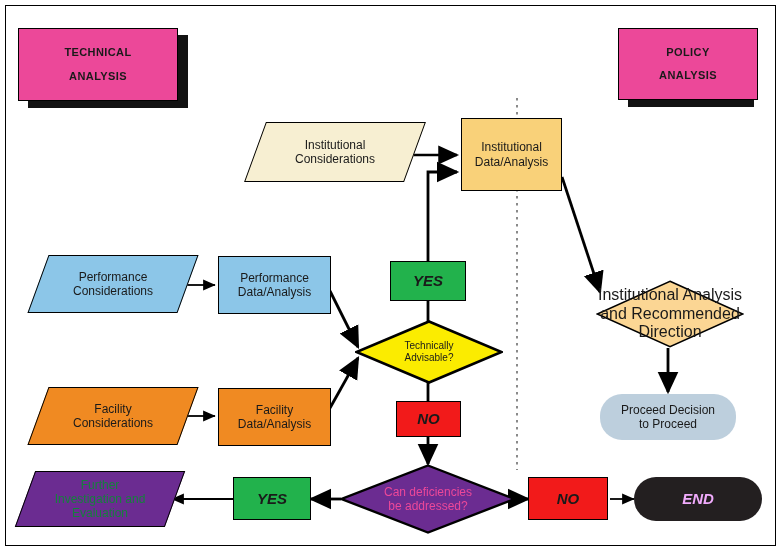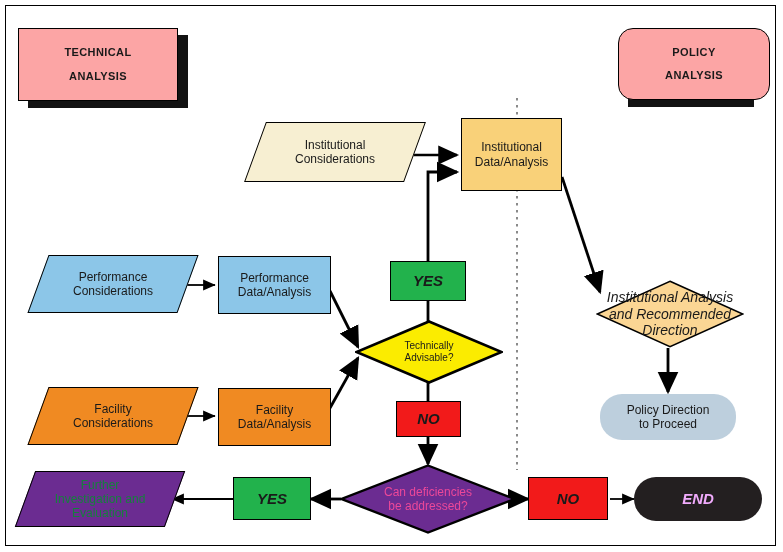--- a/index.html
+++ b/index.html
@@ -42,21 +42,21 @@
     line-height: 1.18;
   }
   .node .lbl {
     position: relative;
     z-index: 3;
     white-space: pre-line;
   }
 
   
   .titlecard {
-    background: #fca5a5;
+    background: #ec4899;
     border: 1.5px solid #000000;
     font-weight: bold;
     font-size: 11px;
     letter-spacing: 0.4px;
     z-index: 5;
   }
   .titlecard .lbl { line-height: 2.1; }
   .cardshadow {
     position: absolute;
     background: #121212;
@@ -90,21 +90,21 @@
     z-index: 1;
   }
   .dia .dshape svg { width: 100%; height: 100%; display: block; }
 
   
   .round { border-radius: 22px; }
 
   .fs13 { font-size: 12px; }
   .fs12 { font-size: 10px; }
   .fs16b { font-size: 15px; font-weight: bold; font-style: italic; }
-  .fs11 { font-size: 14px; font-style: italic; }
+  .fs11 { font-size: 16px; }
 </style>
 </head>
 <body>
 
 <div id="canvas">
 
   <div id="frame"></div>
 
   <svg id="wires" viewBox="0 0 783 552">
     <defs>
@@ -149,21 +149,21 @@
     <line x1="517" y1="98" x2="517" y2="470" stroke="#8a8a8a" stroke-width="2" stroke-dasharray="2.5,4.5"></line>
   </svg>
 
   <div class="cardshadow" style="left:28px; top:35px; width:160px; height:73px;"></div>
   <div class="node titlecard" style="left:18px; top:28px; width:160px; height:73px;">
     <span class="lbl">TECHNICAL
 ANALYSIS</span>
   </div>
 
   <div class="cardshadow" style="left:628px; top:35px; width:126px; height:72px;"></div>
-  <div class="node titlecard" style="left:618px; top:28px; width:152px; height:72px;border-radius:15px;">
+  <div class="node titlecard" style="left:618px; top:28px; width:140px; height:72px;">
     <span class="lbl">POLICY
 ANALYSIS</span>
   </div>
 
   <div class="node par fs13" style="left:255px; top:122px; width:160px; height:60px;">
     <div class="skew" style="background:#F7EFD2;"></div>
     <span class="lbl">Institutional
 Considerations</span>
   </div>
 
@@ -246,17 +246,17 @@
       <svg viewBox="0 0 148 68" preserveAspectRatio="none">
         <polygon points="74,1.3 146.7,34 74,66.7 1.3,34" fill="#FBD694" stroke="#000" stroke-width="1.6"></polygon>
       </svg>
     </div>
     <span class="lbl">Institutional Analysis
 and Recommended
 Direction</span>
   </div>
 
   <div class="node round fs13" style="left:600px; top:394px; width:136px; height:46px; background:#BDCFDD;">
-    <span class="lbl">Policy Direction
+    <span class="lbl">Proceed Decision
 to Proceed</span>
   </div>
 
 </div>
 
 </body></html>

